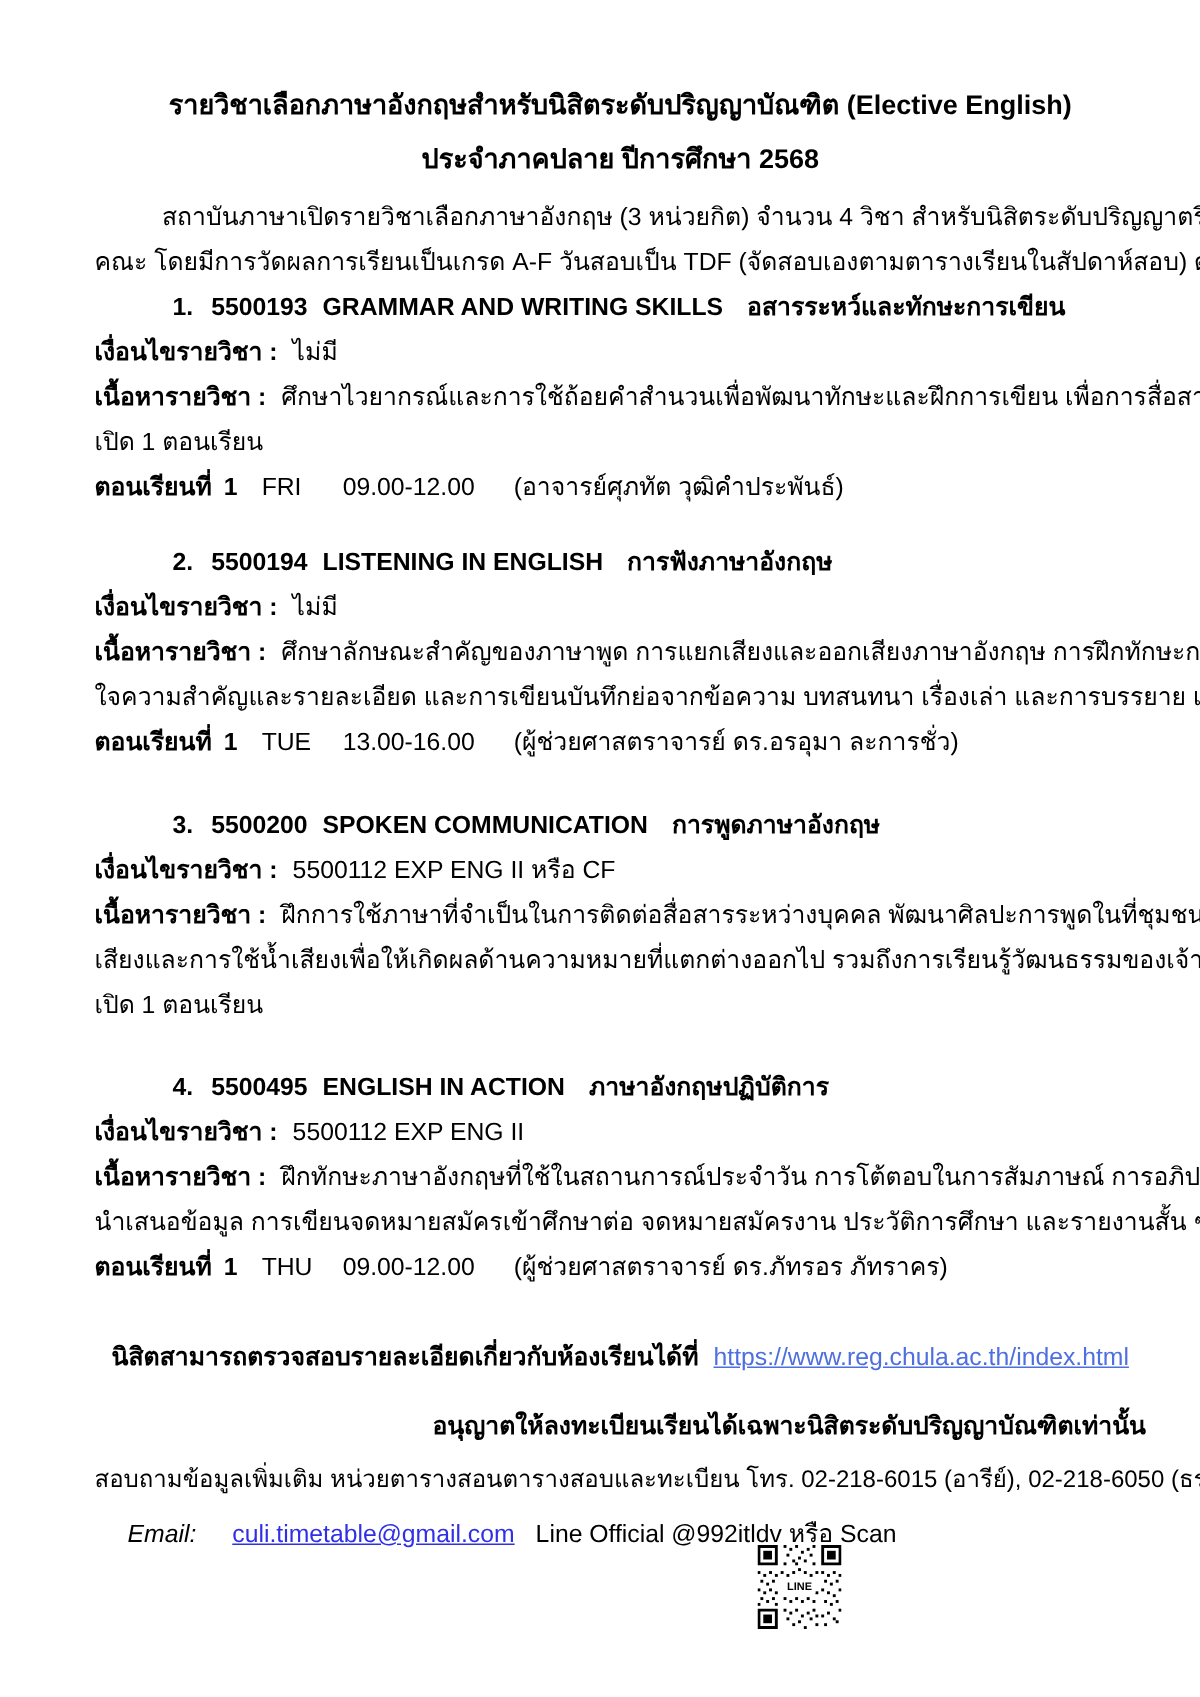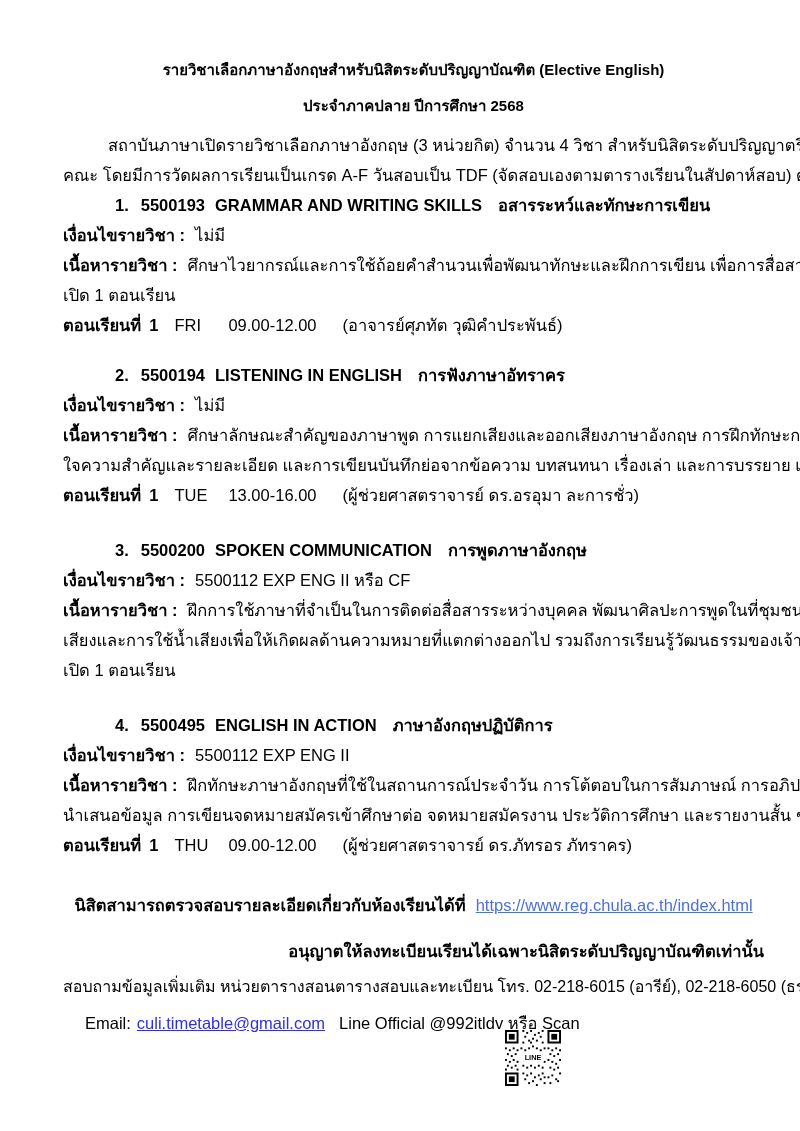--- a/index.html
+++ b/index.html
@@ -9,40 +9,40 @@
     background:#ffffff;
     box-sizing:border-box;
     padding:52px 36px 0 63px;
     font-family:"Liberation Sans", sans-serif;
     font-size:16.5px;
     color:#000000;
     overflow:hidden;
   }
   .line { line-height:30px; white-space:nowrap; }
   .bold { font-weight:bold; }
-  .title-line { text-align:center; font-weight:bold; font-size:15px; line-height:36px; white-space:nowrap; }
+  .title-line { text-align:center; font-weight:bold; font-size:18px; line-height:36px; white-space:nowrap; }
   .intro-first { padding-left:45px; }
   .course-header { padding-left:52px; font-weight:bold; line-height:30px; white-space:nowrap; }
   .mt-course2 { margin-top:20px; }
   .mt-course  { margin-top:25px; }
   .mt-intro   { margin-top:6px; }
   .hdr-num   { margin-right:12px; }
   .hdr-code  { margin-right:10px; }
   .hdr-en    { margin-right:16px;text-align:center; }
   .lbl       { font-weight:bold; margin-right:10px; }
   .sec-lbl   { font-weight:bold; margin-right:8px; }
   .sec-no    { font-weight:bold; margin-right:16px; }
   .sec-day   { margin-right:20px; display:inline-block; min-width:34px; }
   .sec-time  { margin-right:26px; }
   .footer-link-line { margin-top:30px; text-align:center; line-height:30px; white-space:nowrap; }
   .url-link   { color:#4d6fe0; text-decoration:underline; cursor:pointer; margin-left:10px; }
   .reg-note   { margin-top:16px; text-align:right; font-weight:bold; line-height:30px; white-space:nowrap; }
   .contact    { margin-top:6px; text-align:center; line-height:30px; font-size:16px; white-space:nowrap; }
   .email-line { margin-top:6px; padding-left:22px; line-height:30px; white-space:nowrap; }
-  .email-label { margin-right:6px; }
+  .email-label { margin-right:24px;font-style:italic; }
   .email-link { color:#2f2fe8; text-decoration:underline; cursor:pointer; margin-right:14px; }
   .qr { position:absolute; left:505px; top:1030px; }
 </style>
 </head>
 <body>
 
 <div class="page">
 
   <div class="title-line">รายวิชาเลือกภาษาอังกฤษสำหรับนิสิตระดับปริญญาบัณฑิต (Elective English)</div>
   <div class="title-line">ประจำภาคปลาย ปีการศึกษา 2568</div>
@@ -58,21 +58,21 @@
   </div>
   <div class="line">
     <span class="lbl">เนื้อหารายวิชา :</span><span>ศึกษาไวยากรณ์และการใช้ถ้อยคำสำนวนเพื่อพัฒนาทักษะและฝึกการเขียน เพื่อการสื่อสารในระดับพื้นฐาน</span>
   </div>
   <div class="line">เปิด 1 ตอนเรียน</div>
   <div class="line">
     <span class="sec-lbl">ตอนเรียนที่</span><span class="sec-no">1</span><span class="sec-day">FRI</span><span class="sec-time">09.00-12.00</span><span>(อาจารย์ศุภทัต วุฒิคำประพันธ์)</span>
   </div>
 
   <div class="course-header mt-course2">
-    <span class="hdr-num">2.</span><span class="hdr-code">5500194</span><span class="hdr-en">LISTENING IN ENGLISH</span><span>การฟังภาษาอัทราคร</span>
+    <span class="hdr-num">2.</span><span class="hdr-code">5500194</span><span class="hdr-en">LISTENING IN ENGLISH</span><span>การฟังภาษาอังกฤษ</span>
   </div>
   <div class="line">
     <span class="lbl">เงื่อนไขรายวิชา :</span><span>ไม่มี</span>
   </div>
   <div class="line">
     <span class="lbl">เนื้อหารายวิชา :</span><span>ศึกษาลักษณะสำคัญของภาษาพูด การแยกเสียงและออกเสียงภาษาอังกฤษ การฝึกทักษะการฟังเพื่อจับ</span>
   </div>
   <div class="line">ใจความสำคัญและรายละเอียด และการเขียนบันทึกย่อจากข้อความ บทสนทนา  เรื่องเล่า และการบรรยาย  เปิด 1 ตอนเรียน</div>
   <div class="line">
     <span class="sec-lbl">ตอนเรียนที่</span><span class="sec-no">1</span><span class="sec-day">TUE</span><span class="sec-time">13.00-16.00</span><span>(ผู้ช่วยศาสตราจารย์ ดร.อรอุมา ละการชั่ว)</span>

